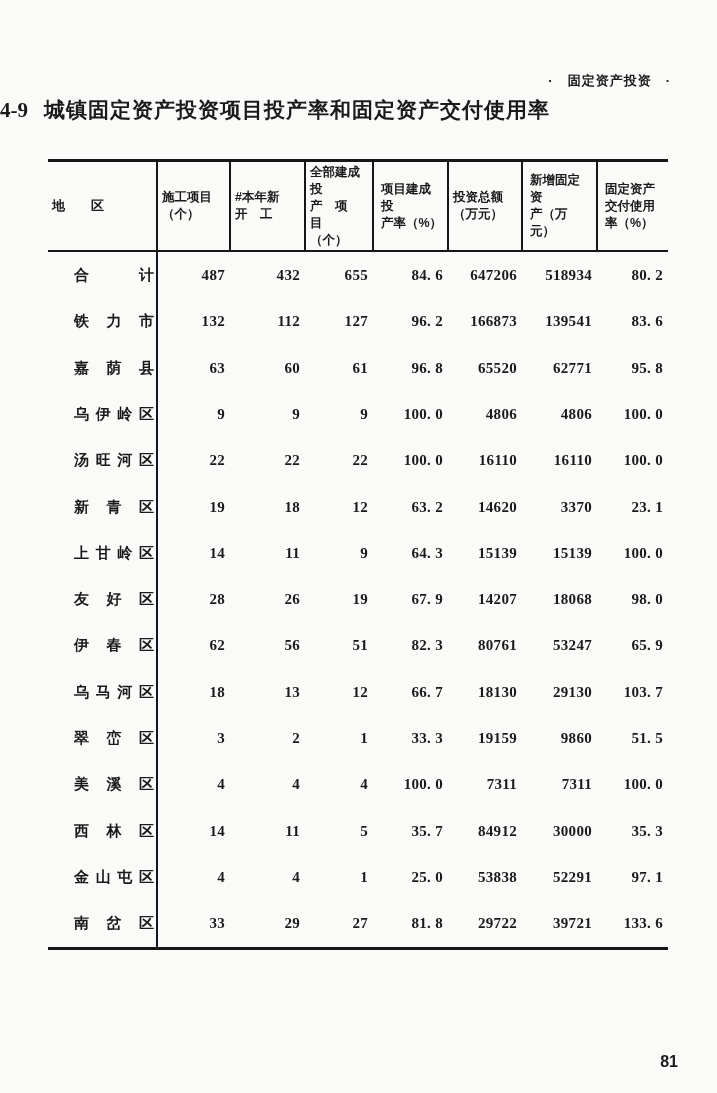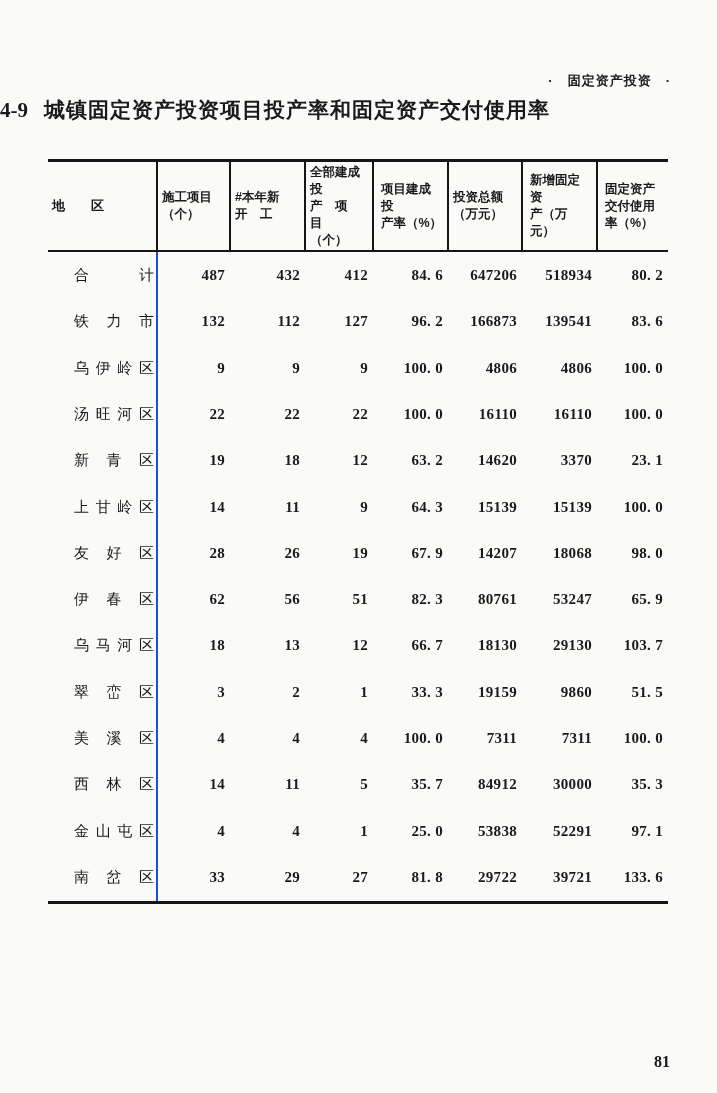--- a/index.html
+++ b/index.html
@@ -65,45 +65,45 @@
     vertical-align: middle;
     text-align: left;
     padding: 2px 4px;
     border-bottom: 2px solid #161616;
   }
   thead th + th { border-left: 2px solid #161616; }
   thead th.ha-left { text-align: left; padding-left: 7px; }
   thead th.region-head { font-size: 13px; }
   tbody td { height: 44.3px; vertical-align: middle; }
   td.region-cell {
-    border-right: 2px solid #1d4ed8;
+    border-right: 2px solid #0f172a;
     padding-left: 26px;
-    font-weight: 400;
+    font-weight: 700;
     font-size: 15px;
   }
   .rname {
     display: inline-block;
     width: 80px;
     text-align: justify;
     text-align-last: justify;
   }
   td.num {
     text-align: right;
     padding-right: 5px;
     font-family: "Liberation Serif", serif;
     font-size: 15px;
     font-weight: 600;
     letter-spacing: 0.3px;
     white-space: pre;
   }
   .page-number {
     position: absolute;
     top: 1053px;
-    right: 47px;
-    font-family: Liberation Serif, serif;
+    right: 39px;
+    font-family: Liberation Sans, sans-serif;
     font-size: 16px;
     font-weight: 700;
   }
 </style>
 </head>
 <body>
 
 <div class="page">
 
   <div class="corner-label">·　固定资产投资　·</div>
@@ -144,40 +144,52 @@
         </tr>
       </thead>
       <tbody>
 
           <tr>
             <td class="region-cell">
               <span class="rname">合计</span>
             </td>
             <td class="num">487</td>
             <td class="num">432</td>
-            <td class="num">412</td>
+            <td class="num">655</td>
             <td class="num">84. 6</td>
             <td class="num">647206</td>
             <td class="num">518934</td>
             <td class="num">80. 2</td>
           </tr>
 
           <tr>
             <td class="region-cell">
               <span class="rname">铁力市</span>
             </td>
             <td class="num">132</td>
             <td class="num">112</td>
             <td class="num">127</td>
             <td class="num">96. 2</td>
             <td class="num">166873</td>
             <td class="num">139541</td>
             <td class="num">83. 6</td>
           </tr>
 
+          <tr>
+            <td class="region-cell">
+              <span class="rname">嘉荫县</span>
+            </td>
+            <td class="num">63</td>
+            <td class="num">60</td>
+            <td class="num">61</td>
+            <td class="num">96. 8</td>
+            <td class="num">65520</td>
+            <td class="num">62771</td>
+            <td class="num">95. 8</td>
+          </tr>
 
           <tr>
             <td class="region-cell">
               <span class="rname">乌伊岭区</span>
             </td>
             <td class="num">9</td>
             <td class="num">9</td>
             <td class="num">9</td>
             <td class="num">100. 0</td>
             <td class="num">4806</td>

